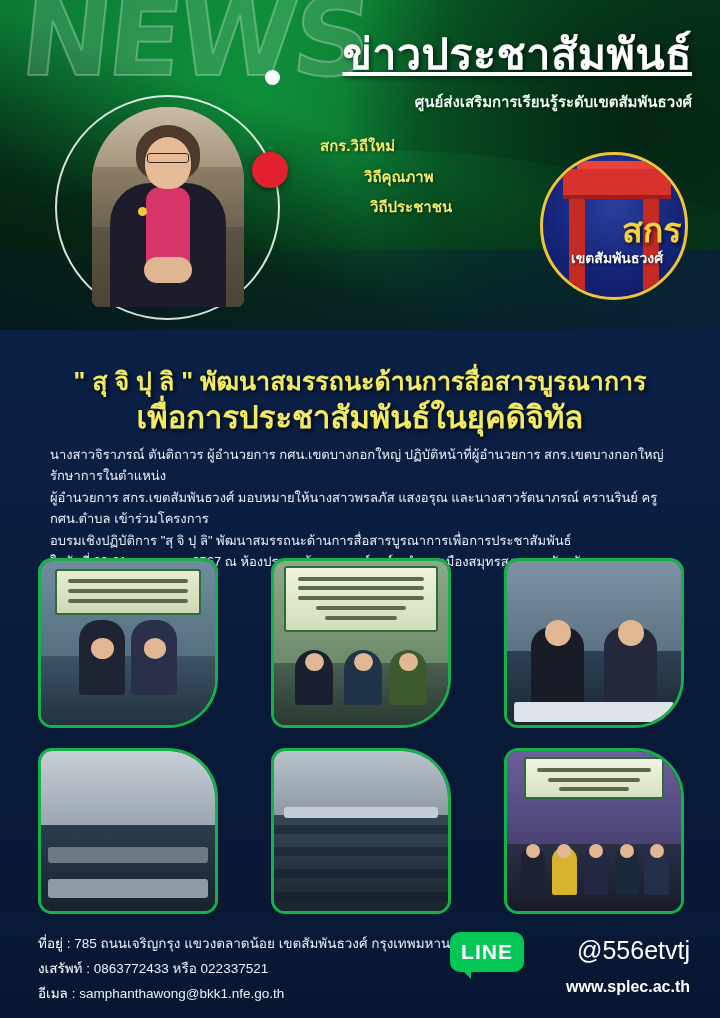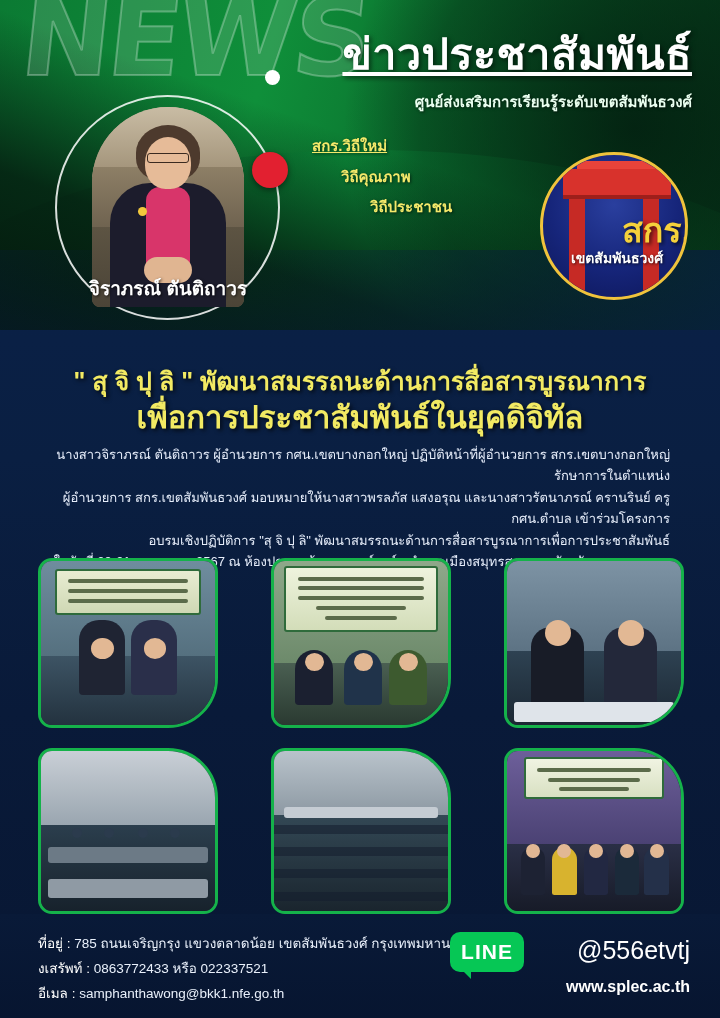--- a/index.html
+++ b/index.html
@@ -110,22 +110,22 @@
     position: absolute; left: 265px; top: 70px; width: 15px; height: 15px;
     border-radius: 50%; background: #ffffff;
   }
 
   .slogans {
     position: absolute; left: 312px; top: 138px; width: 190px;
     color: #f4e96a; font-weight: 700; font-size: 15px; line-height: 1.1;
     text-shadow: 1px 1px 3px rgba(0,0,0,.6);
   }
   .slogans div { margin-bottom: 14px; }
-  .slogans .s1 { margin-left: 0; text-decoration: underline; }
-  .slogans .s2 { margin-left: 29px; }
+  .slogans .s1 { margin-left: 8px; }
+  .slogans .s2 { margin-left: 52px; }
   .slogans .s3 { margin-left: 58px; }
 
   
   .skr-logo {
     position: absolute; right: 32px; top: 152px; width: 148px; height: 148px;
     border-radius: 50%;
     background: radial-gradient(circle at 50% 35%, #2a3f9e 0%, #16257a 55%, #0d1658 100%);
     border: 3px solid #f0c33c;
     overflow: hidden;
   }
@@ -153,21 +153,21 @@
 
   
   .main-title {
     position: absolute; left: 0; top: 365px; width: 720px; text-align: center;
     color: #f2ea63; font-size: 25px; font-weight: 700; line-height: 1.3;
     text-shadow: 2px 2px 4px rgba(0,0,0,.75);
   }
   .main-title .l2 { font-size: 31px; }
 
   .body-text {
-    position: absolute; left: 50px; top: 444px; width: 620px; text-align: right;
+    position: absolute; left: 50px; top: 444px; width: 620px; text-align: left;
     color: #e7eefb; font-size: 13px; line-height: 1.65;
   }
 
   
   .grid {
     position: absolute; left: 38px; top: 558px; width: 646px; height: 356px;
   }
   .cell {
     position: absolute;
     border-radius: 14px;
@@ -255,21 +255,20 @@
         <div class="p-bg-mid"></div>
         <div class="p-bg-bot"></div>
         <div class="p-body"></div>
         <div class="p-shirt"></div>
         <div class="p-hair"></div>
         <div class="p-face"></div>
         <div class="p-glasses"></div>
         <div class="p-pin"></div>
         <div class="p-hands"></div>
       </div>
-      <div class="name-plate">จิราภรณ์ ตันติถาวร</div>
     </div>
 
     <div class="red-dot"></div>
 
     <div class="slogans">
       <div class="s1">สกร.วิถีใหม่</div>
       <div class="s2">วิถีคุณภาพ</div>
       <div class="s3">วิถีประชาชน</div>
     </div>
 

